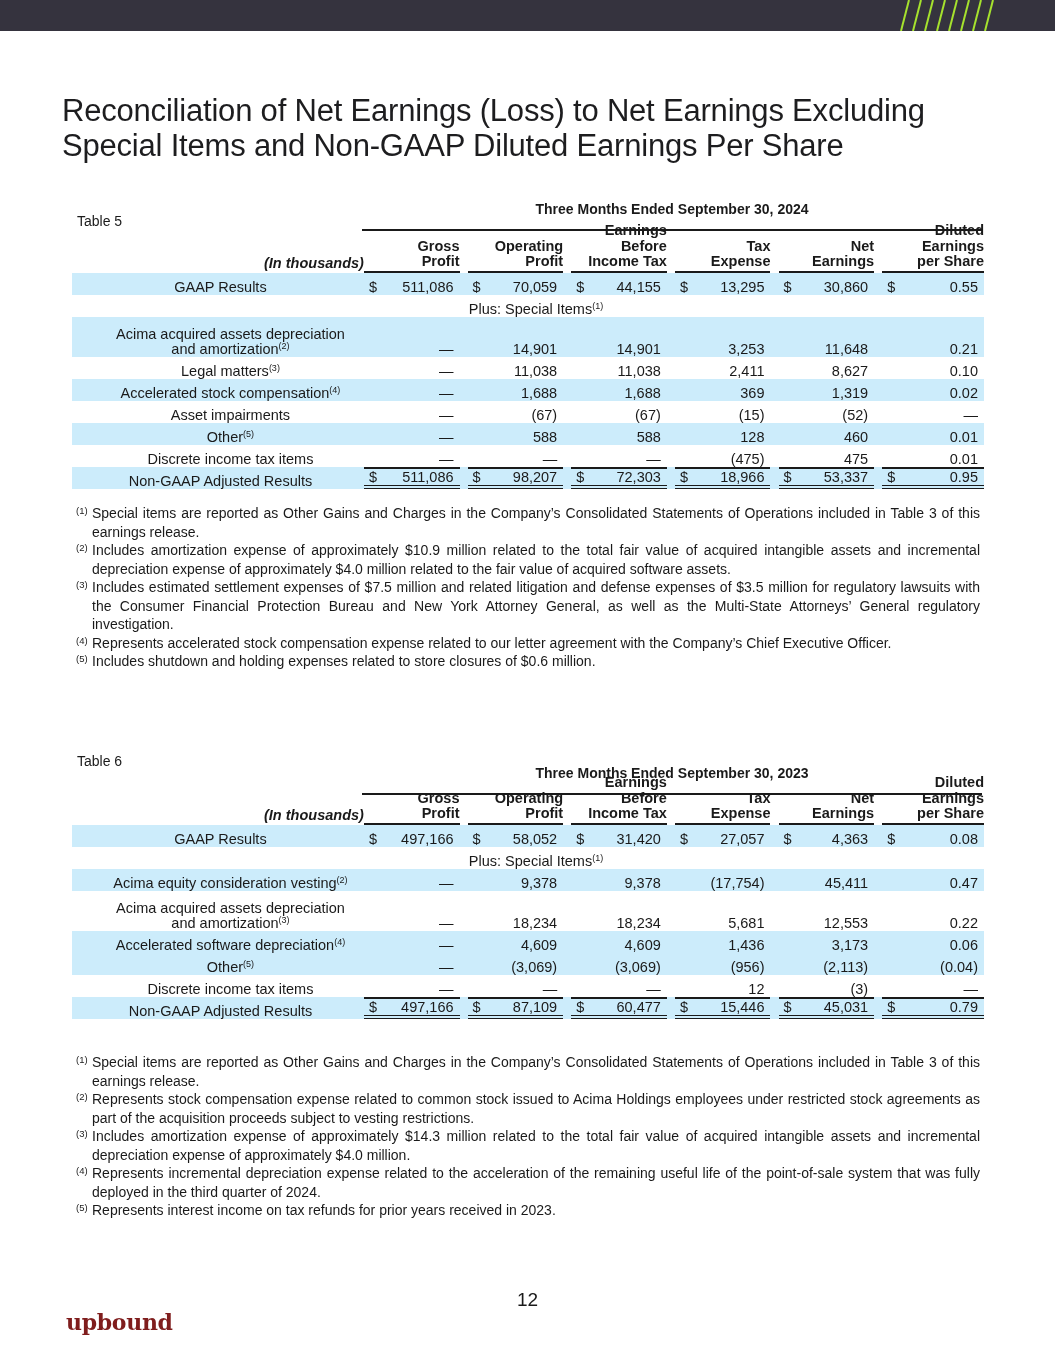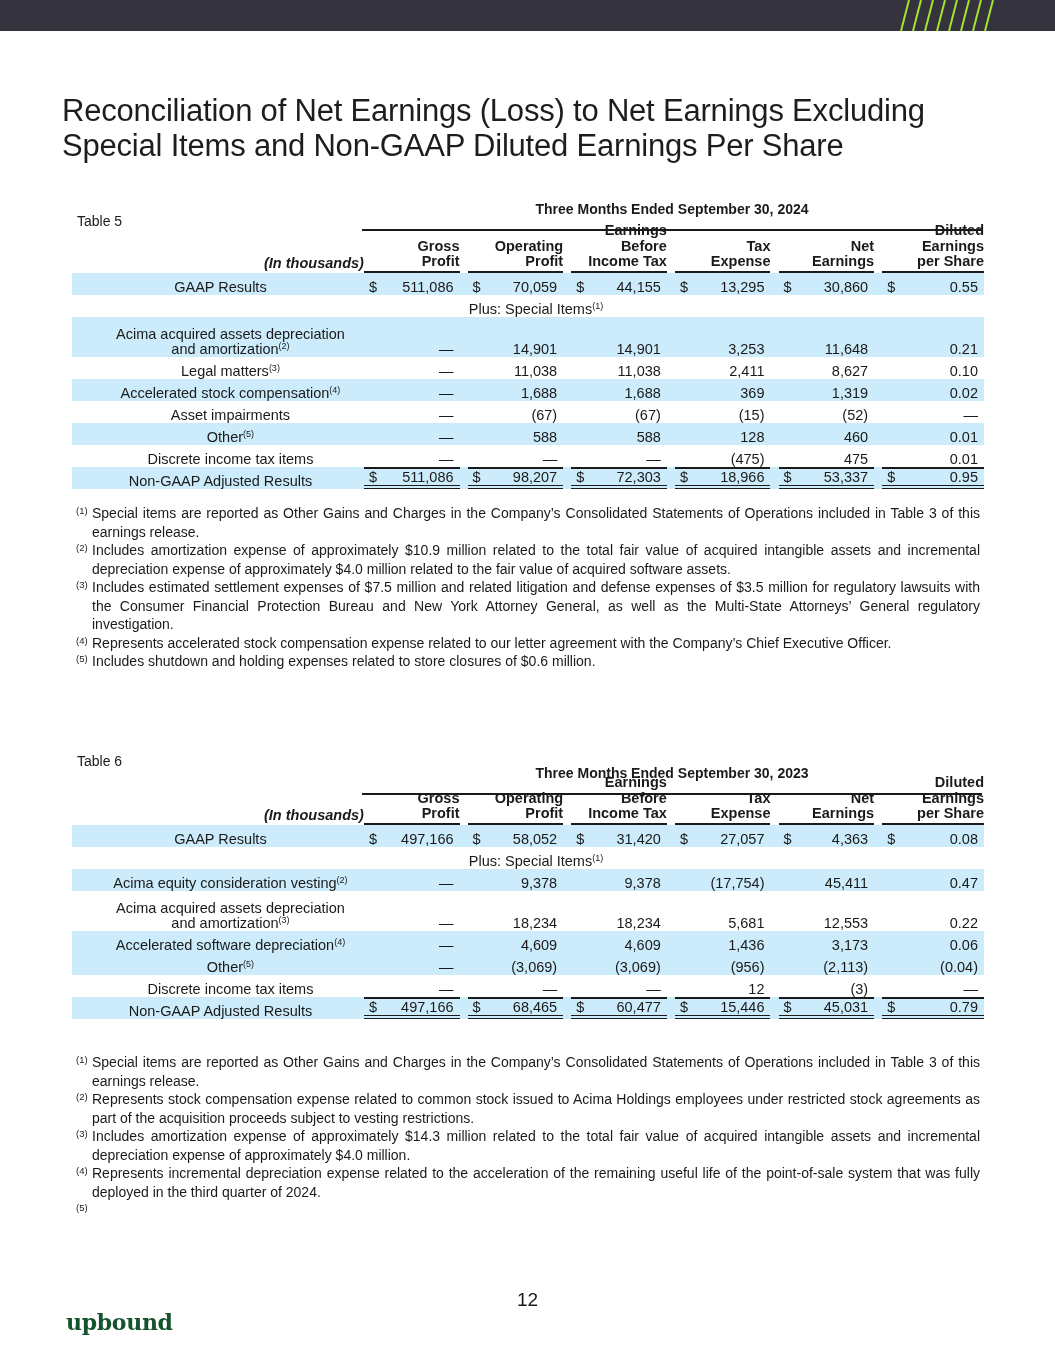--- a/index.html
+++ b/index.html
@@ -29,21 +29,21 @@
   td.num { text-align: right; padding-right: 6px !important; }
   tr.total td.c { border-bottom: 4px double #1a1a1a; }
   tr.total td.c { border-top: 2px solid #1a1a1a; }
   sup { font-size: 9px; vertical-align: 5px; line-height: 0; }
 
   .notes { position: absolute; left: 76px; width: 904px; font-size: 14px; line-height: 18.5px; text-align: justify; }
   .note { position: relative; padding-left: 16px; }
   .note .mk { position: absolute; left: 0; top: -2px; font-size: 9.5px; }
 
   .page-number { position: absolute; left: 0; width: 1055px; top: 1289px; text-align: center; font-size: 19px; }
-  .logo { position: absolute; left: 66px; top: 1309px; font-family: "DejaVu Serif", serif; font-weight: bold; font-size: 22px; color: #14532d; letter-spacing: -0.3px; }
+  .logo { position: absolute; left: 66px; top: 1309px; font-family: "DejaVu Serif", serif; font-weight: bold; font-size: 22px; color: #7f1d1d; letter-spacing: -0.3px; }
 </style>
 </head>
 <body>
 
 <div class="topbar">
   <svg class="stripes" viewBox="0 0 120 31" width="120" height="31">
     <g stroke="#a6e22e" stroke-width="2">
       <line x1="14" y1="31" x2="22" y2="0"></line>
       <line x1="26" y1="31" x2="34" y2="0"></line>
       <line x1="38" y1="31" x2="46" y2="0"></line>
@@ -436,21 +436,21 @@
           <td></td>
       <td></td>
           <td class="num">—</td>
     </tr>
     <tr class="shade total">
       <td class="lbl">Non-GAAP Adjusted Results</td>
       <td class="cur c">$</td>
           <td class="num c">497,166</td>
           <td></td>
       <td class="cur c">$</td>
-          <td class="num c">68,465</td>
+          <td class="num c">87,109</td>
           <td></td>
       <td class="cur c">$</td>
           <td class="num c">60,477</td>
           <td></td>
       <td class="cur c">$</td>
           <td class="num c">15,446</td>
           <td></td>
       <td class="cur c">$</td>
           <td class="num c">45,031</td>
           <td></td>
@@ -459,17 +459,17 @@
     </tr>
   </tbody>
     </table>
 </div>
 
 <div class="notes" style="top:1053px;">
   <div class="note"><span class="mk">(1)</span><span>Special items are reported as Other Gains and Charges in the Company’s Consolidated Statements of Operations included in Table 3 of this earnings release.</span></div>
   <div class="note"><span class="mk">(2)</span><span>Represents stock compensation expense related to common stock issued to Acima Holdings employees under restricted stock agreements as part of the acquisition proceeds subject to vesting restrictions.</span></div>
   <div class="note"><span class="mk">(3)</span><span>Includes amortization expense of approximately $14.3 million related to the total fair value of acquired intangible assets and incremental depreciation expense of approximately $4.0 million.</span></div>
   <div class="note"><span class="mk">(4)</span><span>Represents incremental depreciation expense related to the acceleration of the remaining useful life of the point-of-sale system that was fully deployed in the third quarter of 2024.</span></div>
-  <div class="note"><span class="mk">(5)</span></div>
+  <div class="note"><span class="mk">(5)</span><span>Represents interest income on tax refunds for prior years received in 2023.</span></div>
 </div>
 
 <div class="page-number">12</div>
 <div class="logo">upbound</div>
 
 </body></html>

